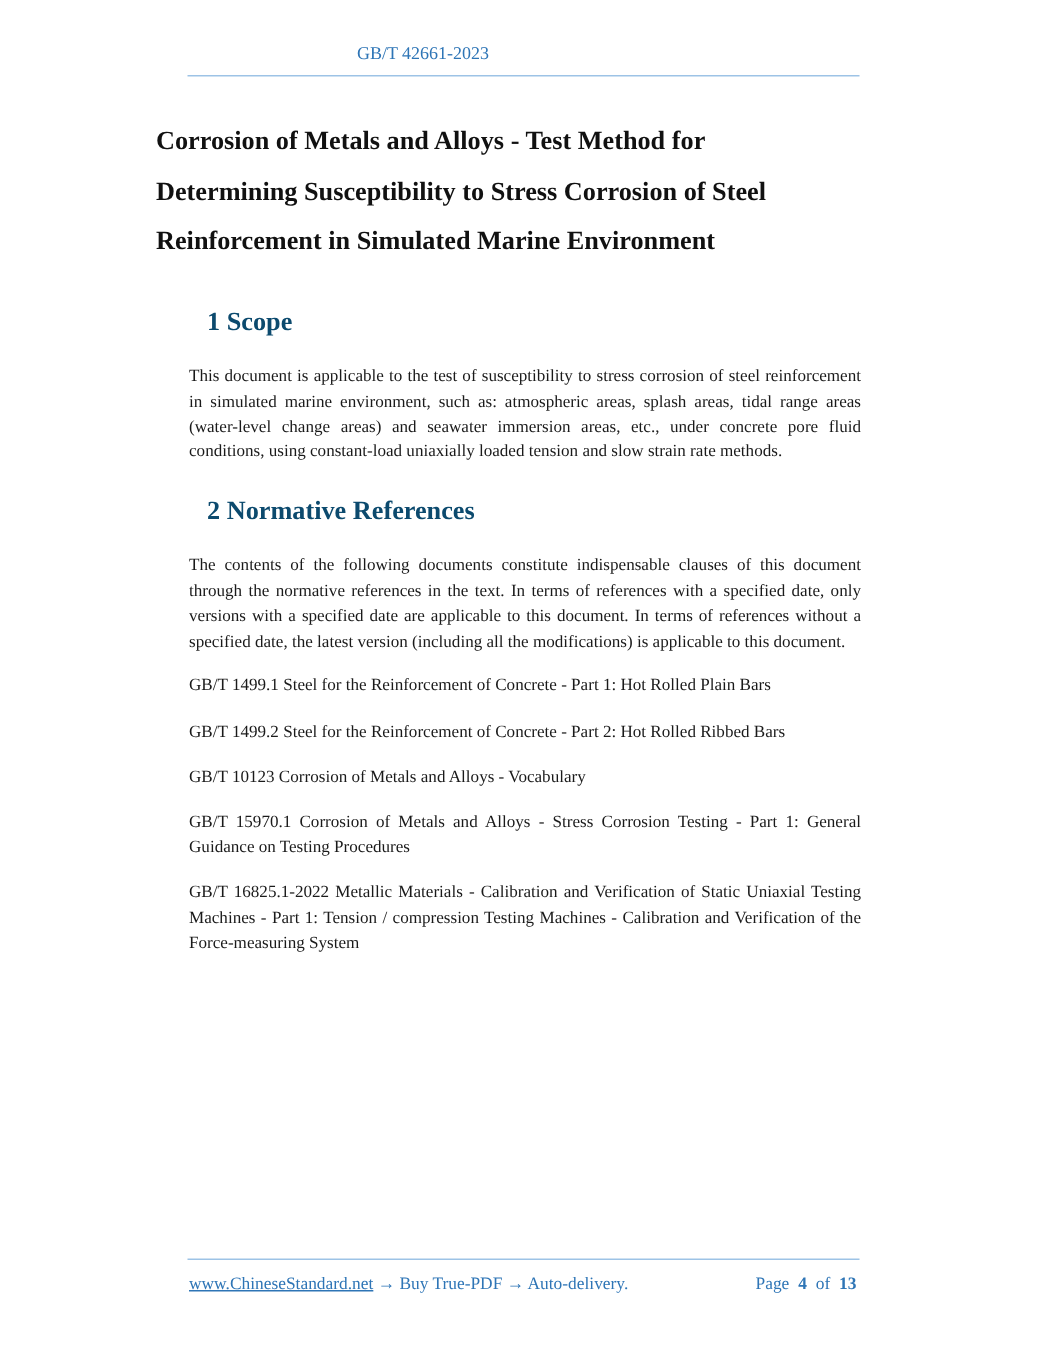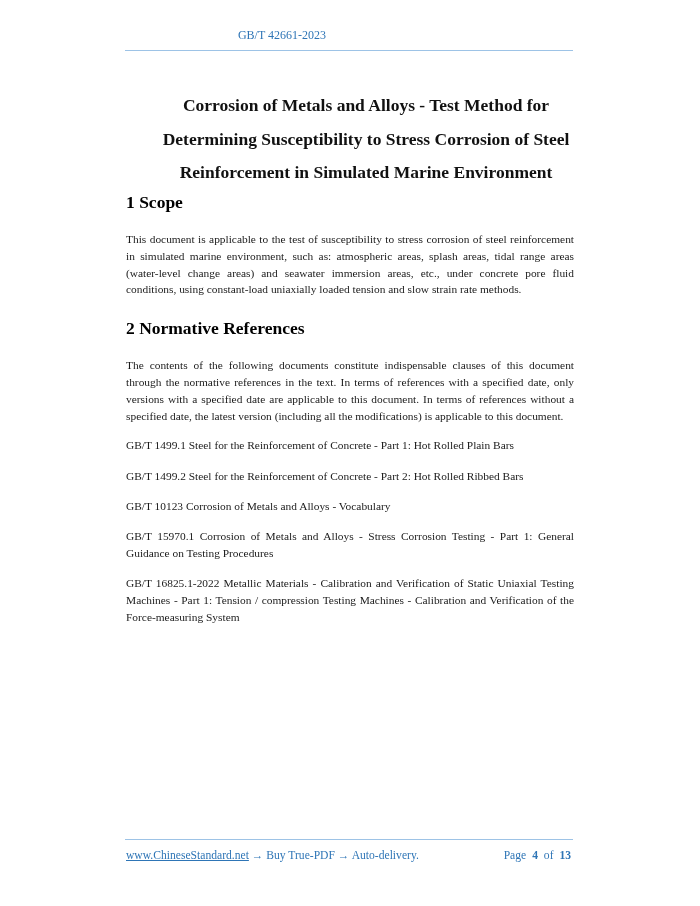--- a/index.html
+++ b/index.html
@@ -30,39 +30,38 @@
       left: 125px;
       width: 448px;
       height: 1px;
       background: #9dc3e6;
     }
     .doc-title {
       position: absolute;
       top: 73px;
       left: 100px;
       width: 500px;
-      text-align: center;
       font-weight: bold;
       font-size: 17.5px;
       line-height: 33.5px;
       color: #111;
-      margin: 16px;
+      margin: 4px;
     }
     .content {
       position: absolute;
       left: 126px;
       width: 448px;
       top: 190px;
     }
     h2.section-heading {
       font-size: 17.5px;
       font-weight: bold;
-      margin: 0;
+      margin: 12px;
       line-height: 24px;
-      color: #000000;
+      color: #0c4a6e;
     }
     p.body-text {
       margin: 0;
       font-size: 11.4px;
       line-height: 16.8px;
       text-align: justify;
       color: #1a1a1a;
     }
     .scope-heading { margin-bottom: 17px !important; }
     .para-gap { margin-top: 14px !important; }

